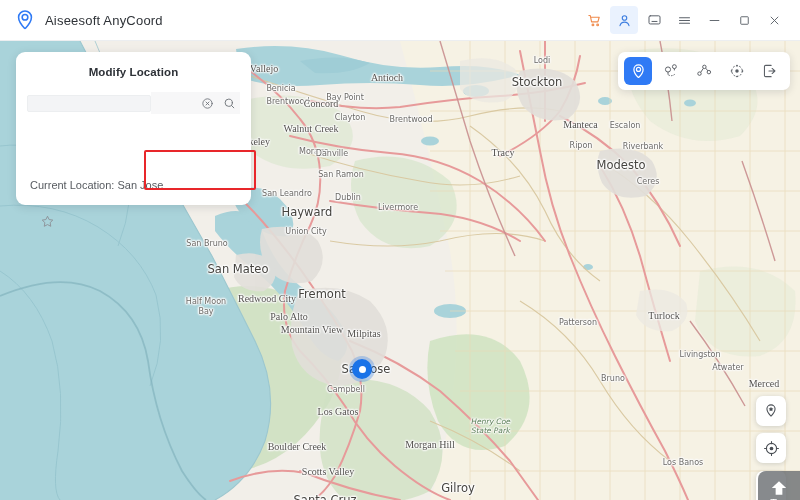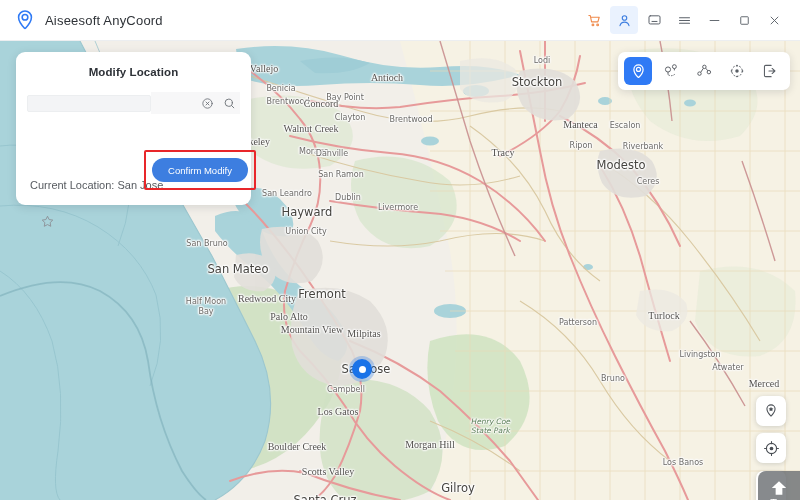--- a/index.html
+++ b/index.html
@@ -512,21 +512,20 @@
     <div class="current-loc">Current Location: San Jose</div>
 
     <div class="star-btn">
       <svg width="15" height="15" viewBox="0 0 24 24" fill="none" stroke="#8d9197" stroke-width="1.5" stroke-linejoin="round">
         <path d="M12 3.6l2.6 5.3 5.8.85-4.2 4.1 1 5.8-5.2-2.73-5.2 2.73 1-5.8-4.2-4.1 5.8-.85z"></path>
       </svg>
     </div>
   </div>
 
   <div class="confirm-hl"></div>
-  <button class="confirm-btn">Confirm Modify</button>
 
   <div class="modebar">
     <div class="mode-btn active">
       <svg width="17" height="17" viewBox="0 0 24 24" fill="none" stroke="#ffffff" stroke-width="1.7">
         <path d="M12 2.6c-3.6 0-6.5 2.85-6.5 6.4 0 4.6 5.75 10.9 6 11.15a.66.66 0 0 0 1 0c.25-.25 6-6.55 6-11.15 0-3.55-2.9-6.4-6.5-6.4z"></path>
         <circle cx="12" cy="9" r="2.9"></circle>
       </svg>
     </div>
     <div class="mode-btn">
       <svg width="18" height="18" viewBox="0 0 24 24" fill="none" stroke="#5a5f65" stroke-width="1.3">

